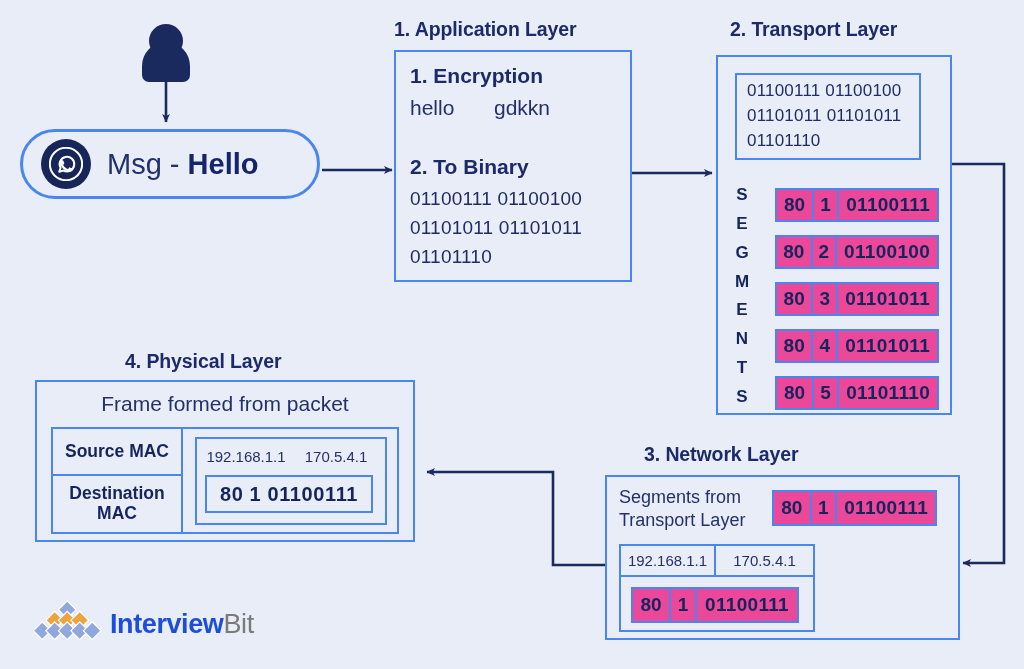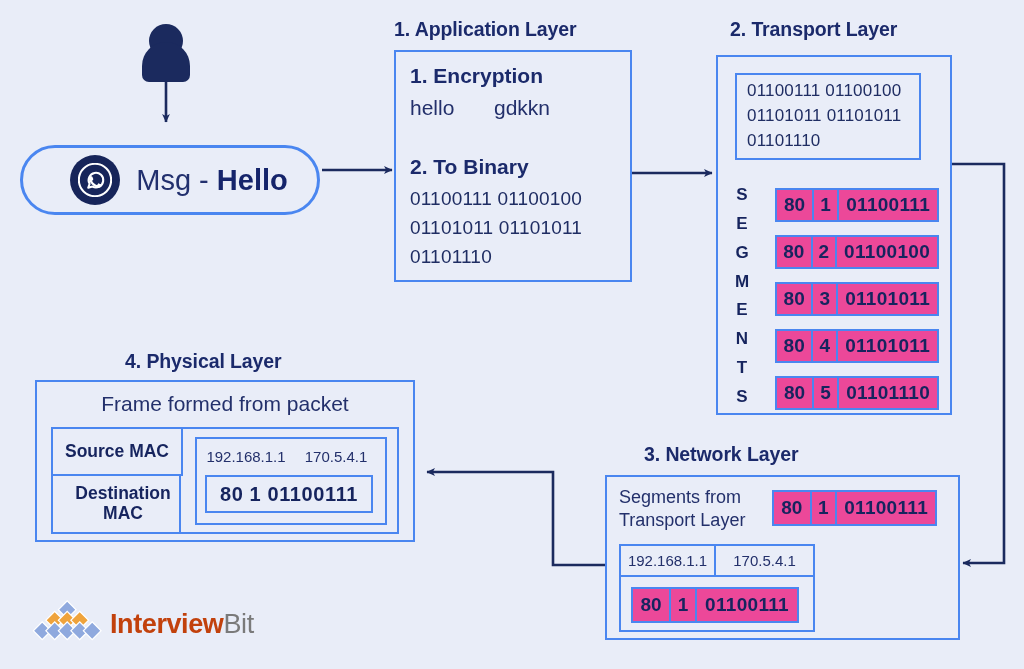--- a/index.html
+++ b/index.html
@@ -82,21 +82,21 @@
   }
   .ip-cell{
     font-size:15px;color:#23306b;display:flex;align-items:center;
     justify-content:center;box-sizing:border-box;
   }
 
   
   .logo-text{
     font-size:27px;color:#595959;letter-spacing:-0.4px;white-space:nowrap;
   }
-  .logo-text b{font-weight:bold;color:#c2410c;}
+  .logo-text b{font-weight:bold;color:#1d4ed8;}
   .logo-text .lt-bit{font-weight:normal;color:#7a7a7a;}
 </style>
 </head>
 <body>
 
 <div class="stage">
 
   <svg class="abs" style="left:0;top:0;" width="1024" height="669">
     <defs>
       <marker id="ah" markerWidth="9" markerHeight="9" refX="8" refY="4.5" orient="auto" markerUnits="userSpaceOnUse">
@@ -125,21 +125,21 @@
     <line x1="757" y1="297" x2="769" y2="297" stroke="#4a86f0" stroke-width="2.4" marker-end="url(#ahs)"></line>
     <line x1="757" y1="344" x2="769" y2="344" stroke="#4a86f0" stroke-width="2.4" marker-end="url(#ahs)"></line>
     <line x1="757" y1="391" x2="769" y2="391" stroke="#4a86f0" stroke-width="2.4" marker-end="url(#ahs)"></line>
   </svg>
 
   <div class="abs" style="left:142px;top:24px;width:48px;height:58px;">
     <div class="abs person-head" style="left:7px;top:0;"></div>
     <div class="abs person-body" style="left:0;top:18px;"></div>
   </div>
 
-  <div class="abs pill" style="left:20px;top:145px;justify-content:center;">
+  <div class="abs pill" style="left:20px;top:129px;">
     <div class="wa-circle">
       <svg width="34" height="34" viewBox="0 0 32 32" aria-hidden="true">
         <circle cx="16" cy="16" r="15.2" fill="none" stroke="#ffffff" stroke-width="1.9"></circle>
         <path d="M9.6 23.3 L10.9 19.6 A6.9 6.9 0 1 1 13.6 22.2 Z" fill="none" stroke="#ffffff" stroke-width="1.9" stroke-linejoin="round"></path>
         <path d="M13.6 13.1c.25-.55.5-.56.74-.57h.63c.2 0 .47-.08.73.55l1 2.4c.08.17.13.37.02.58-.1.2-.16.33-.32.51-.16.18-.34.4-.48.54-.16.16-.33.33-.14.65.19.32.84 1.38 1.8 2.24 1.24 1.1 2.29 1.44 2.61 1.6.32.16.51.14.7-.08.19-.23.8-.94 1.02-1.26.21-.32.42-.27.71-.16.29.11 1.84.87 2.16 1.02" fill="#ffffff" opacity="0"></path>
         <path d="M13.35 12.9c-.22-.5-.45-.5-.66-.51l-.56-.01c-.2 0-.51.07-.78.37-.27.3-1.02.99-1.02 2.42s1.05 2.8 1.2 3c.15.2 2.05 3.27 5.07 4.46 2.51.99 3.02.79 3.57.74.55-.05 1.76-.72 2.01-1.41.25-.7.25-1.29.18-1.41-.08-.13-.27-.2-.57-.35-.3-.15-1.76-.87-2.03-.97-.27-.1-.47-.15-.67.15-.2.3-.77.96-.94 1.16-.17.2-.35.22-.64.07-.3-.15-1.26-.46-2.4-1.48-.89-.79-1.48-1.77-1.66-2.07-.17-.3-.02-.46.13-.61.14-.14.3-.35.45-.53.15-.18.2-.3.3-.5.1-.2.05-.38-.02-.53-.08-.15-.66-1.59-.9-2.17z" fill="#ffffff"></path>
       </svg>
     </div>
     <div class="msg-text">
       <span>Msg - </span><b>Hello</b>
@@ -241,21 +241,21 @@
   <div class="abs layer-title" style="left:125px;top:350px;">4. Physical Layer</div>
 
   <div class="abs box" style="left:35px;top:380px;width:380px;height:162px;">
 
     <div class="abs" style="left:0;top:10px;width:376px;text-align:center;font-size:21px;color:#23306b;">Frame formed from packet</div>
 
     <div class="abs box-thin" style="left:14px;top:45px;width:348px;height:107px;">
 
       <div class="abs mac-cell" style="left:0;top:0;width:130px;height:47px;border-right:2px solid #4a86f0;border-bottom:2px solid #4a86f0;">Source MAC</div>
 
-      <div class="abs mac-cell" style="left:14px;top:47px;width:114px;height:56px;border-right:2px solid #4a86f0;flex-direction:column;">
+      <div class="abs mac-cell" style="left:0;top:47px;width:130px;height:56px;border-right:2px solid #4a86f0;flex-direction:column;">
         <span>Destination</span>
         <span>MAC</span>
       </div>
 
       <div class="abs box-thin" style="left:142px;top:8px;width:192px;height:88px;">
         <div class="abs ip-cell" style="left:6px;top:4px;width:86px;height:26px;">192.168.1.1</div>
         <div class="abs ip-cell" style="left:96px;top:4px;width:86px;height:26px;">170.5.4.1</div>
 
         <div class="abs box-thin" style="left:8px;top:36px;width:168px;height:38px;display:flex;align-items:center;justify-content:center;font-size:20px;font-weight:bold;color:#16245e;letter-spacing:0.6px;">80 1 01100111</div>
       </div>

